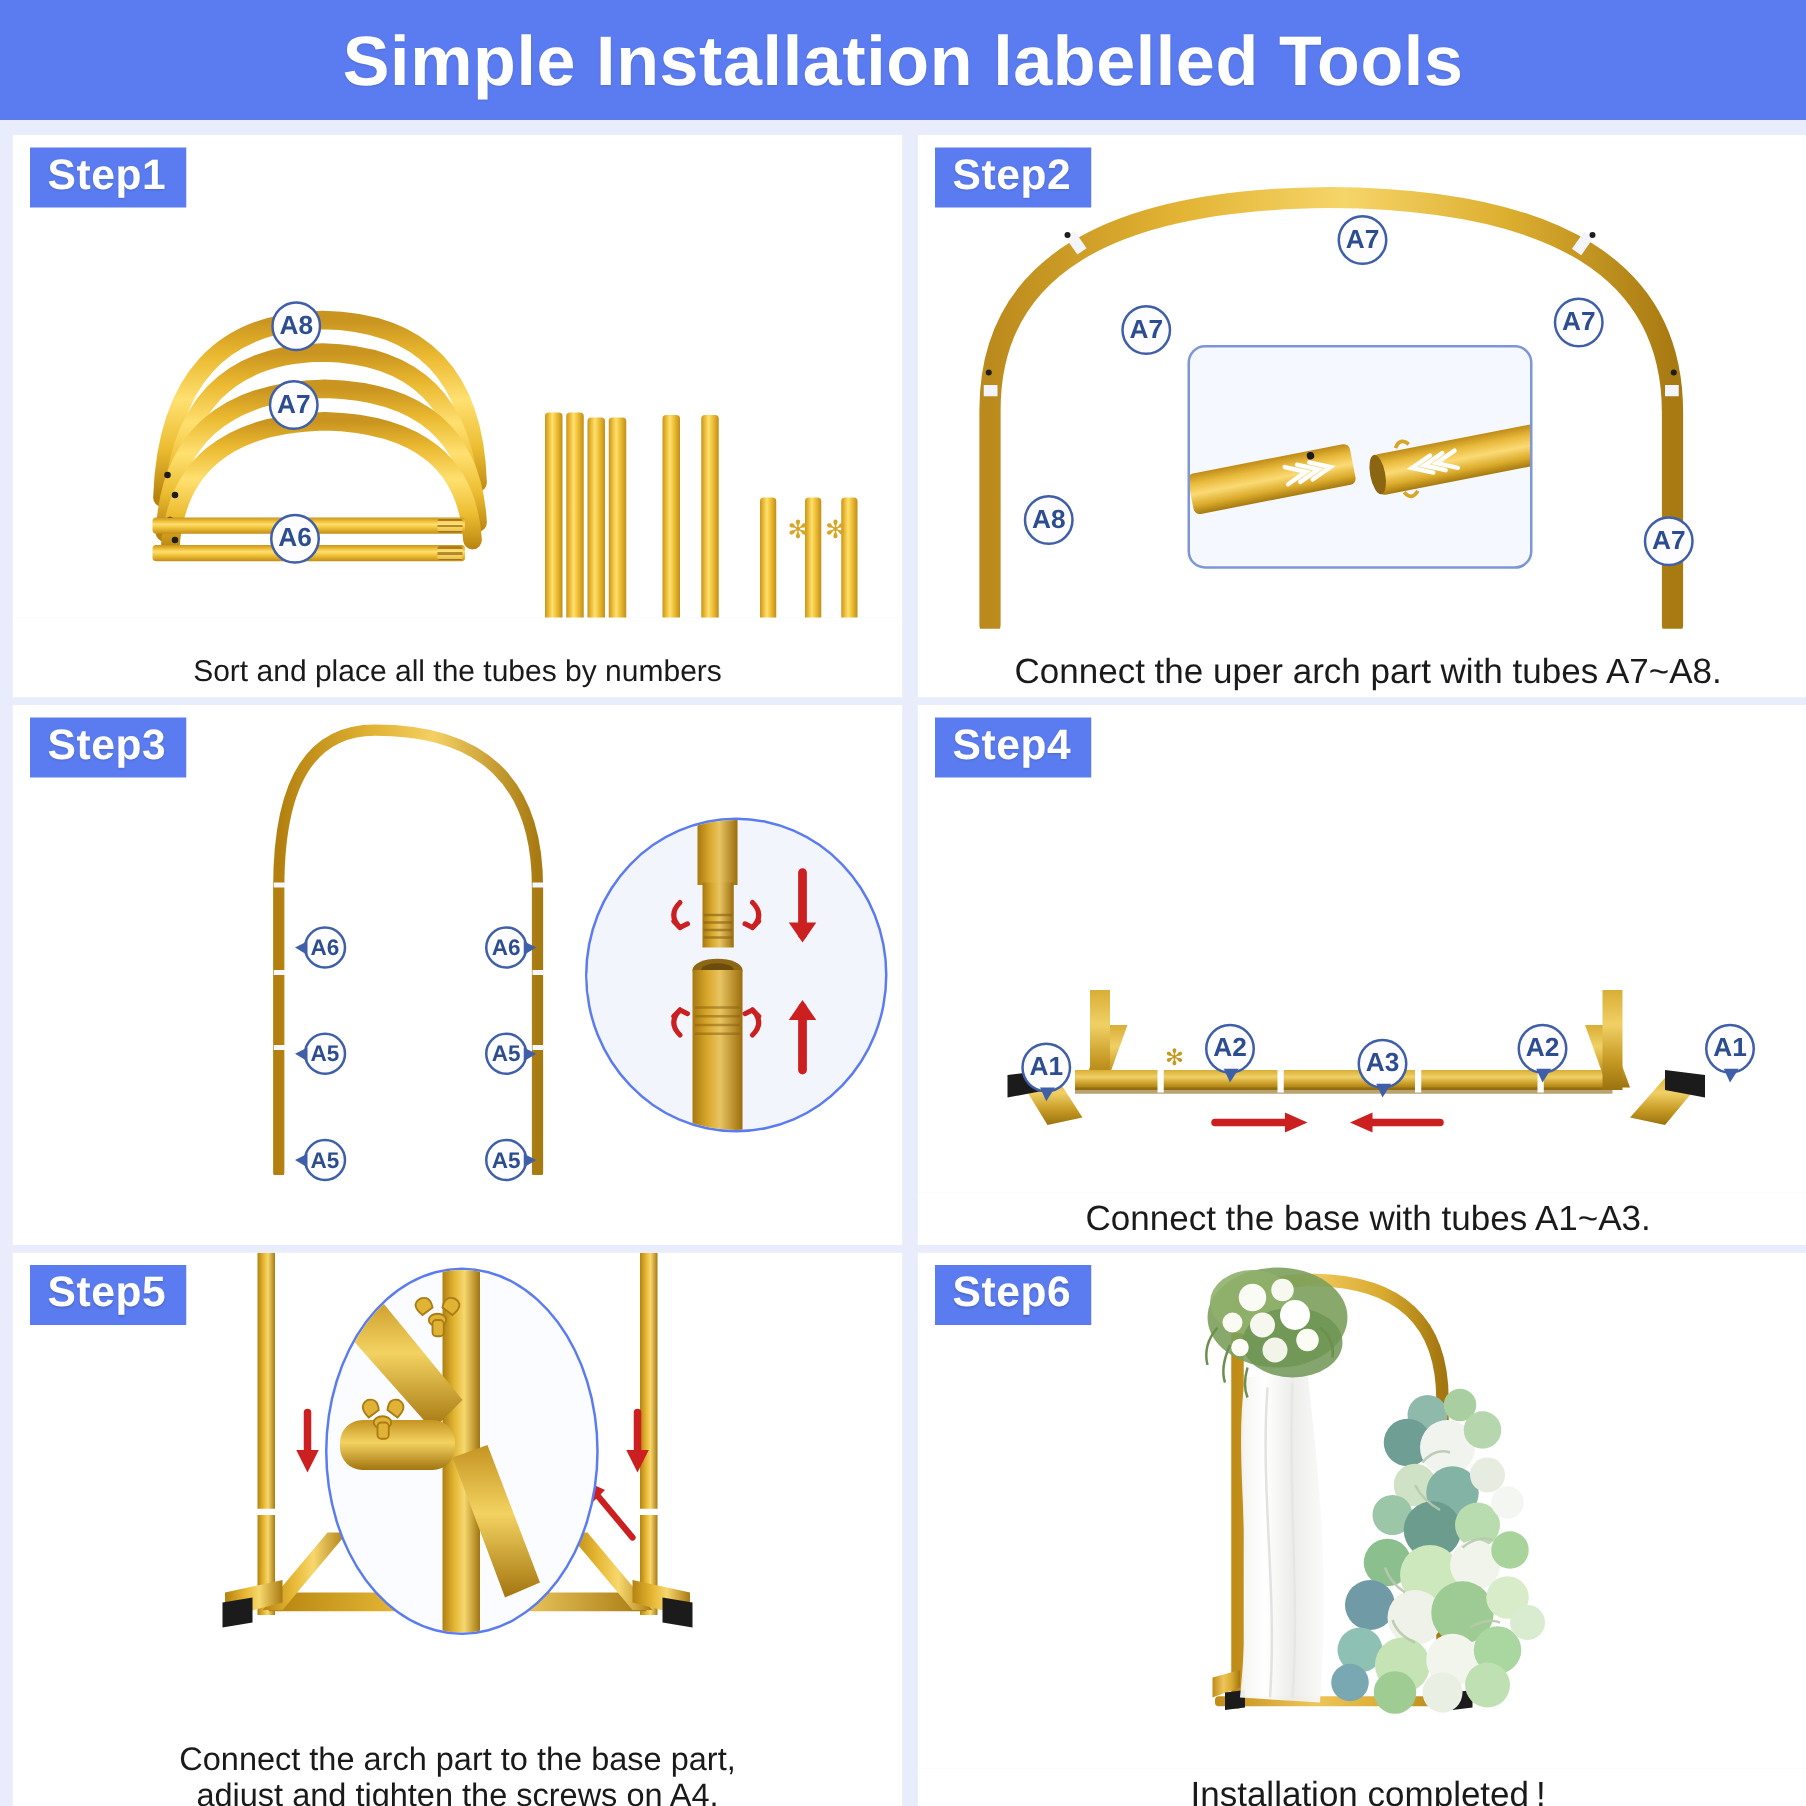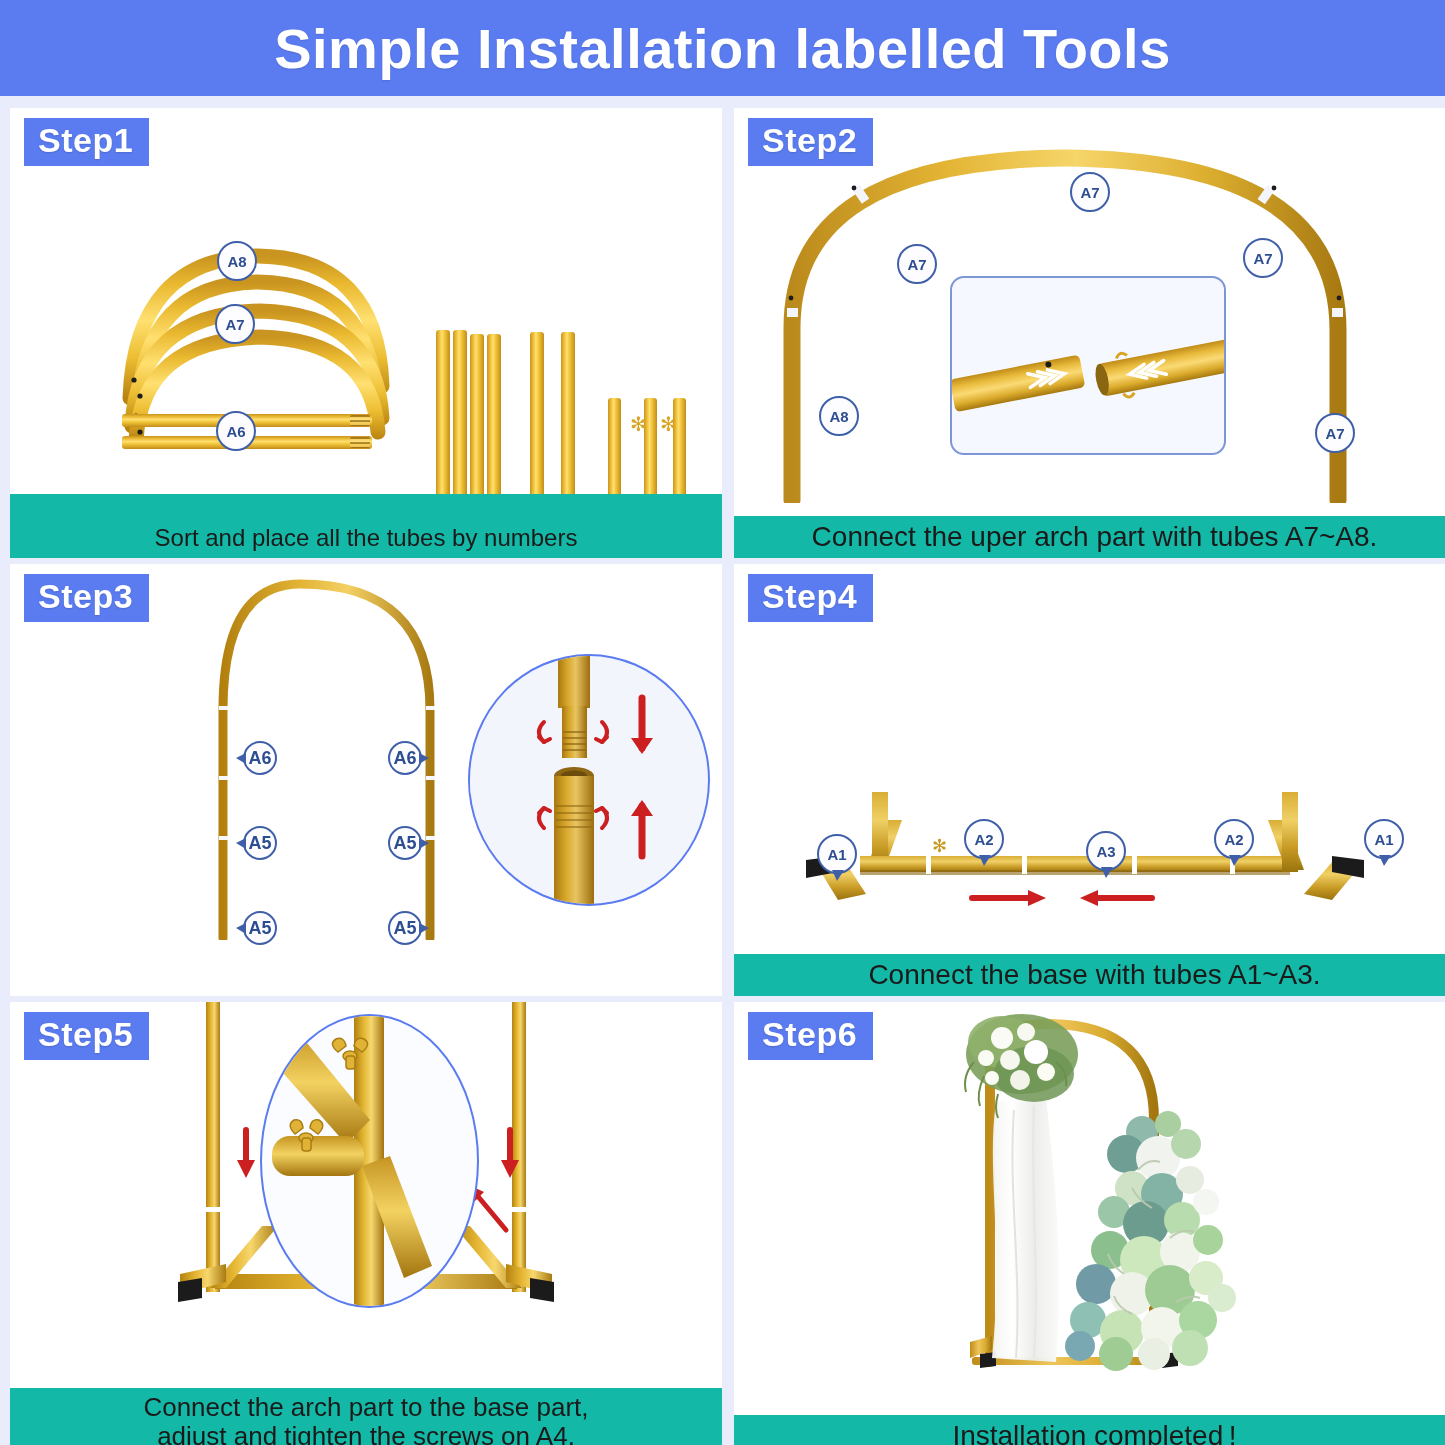--- a/index.html
+++ b/index.html
@@ -33,21 +33,21 @@
     grid-template-rows:450px 432px 455px;
     column-gap:12px;row-gap:6px;
     padding:12px 0 0 10px;
     box-sizing:border-box;
   }
   .panel{position:relative;display:flex;flex-direction:column;overflow:hidden;}
   .stage{
     position:relative;flex:1;background:#ffffff;overflow:hidden;
   }
   .caption{
-    background:#14b8a6;color:#1a1a1a;
+    background:#ffffff;color:#1a1a1a;
     font-size:28px;line-height:1.12;text-align:center;
     padding:5px 4px 6px 4px;
     font-family:"Liberation Sans", sans-serif;
     white-space:pre-line;
   }
   .caption.c1{font-size:24px;padding-top:4px;}
   .caption .note{display:block;color:#8b3a45;font-size:22px;font-weight:bold;}
   .caption.small{font-size:26px;}
 
   
@@ -58,21 +58,21 @@
     padding:3px 16px 6px 14px;
     letter-spacing:.5px;
     text-shadow:0 1px 2px rgba(0,0,0,.15);
   }
 
   
   .lbl{
     position:absolute;z-index:8;
     width:40px;height:40px;border-radius:50%;
     background:#fdfdff;border:2px solid #3f5fa8;
-    color:#2d4d91;font-size:15px;font-weight:bold;
+    color:#2d4d91;font-size:21px;font-weight:bold;
     display:flex;align-items:center;justify-content:center;
     box-sizing:border-box;
   }
   .lbl.sm{width:34px;height:34px;font-size:18px;border-width:2px;}
   
   .lbl.tail-b::after{
     content:"";position:absolute;left:50%;bottom:-9px;margin-left:-5px;
     width:0;height:0;border-left:5px solid transparent;border-right:7px solid transparent;
     border-top:11px solid #3f5fa8;
   }

